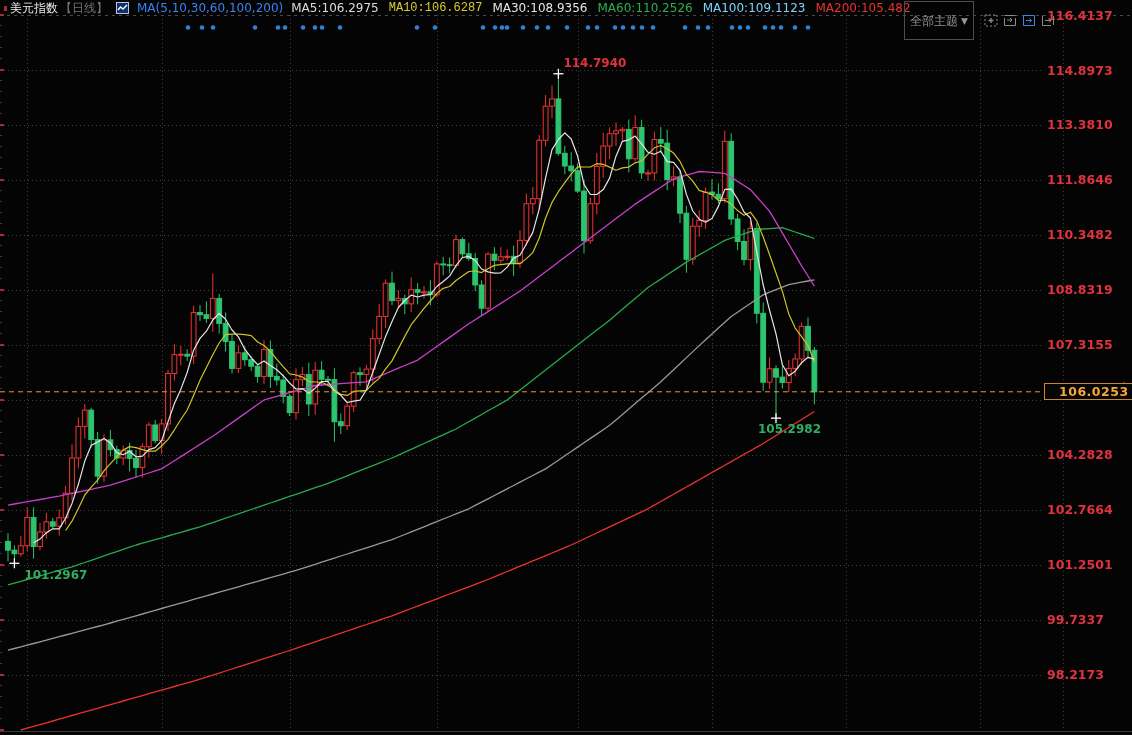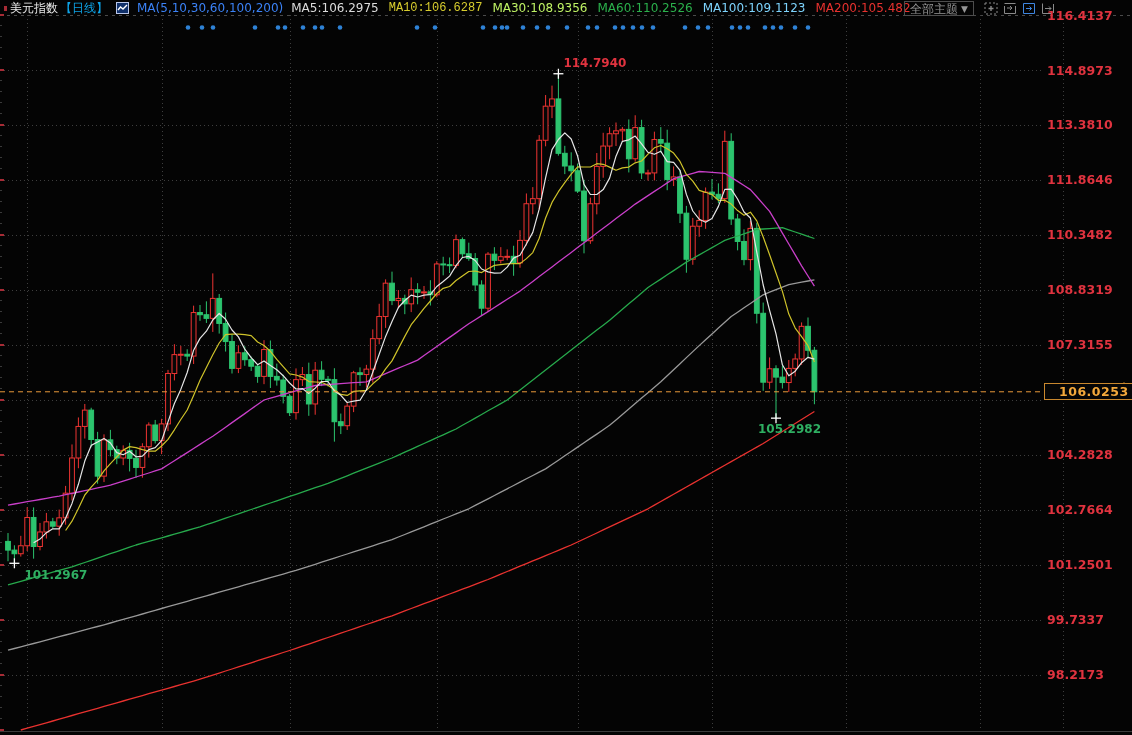--- a/index.html
+++ b/index.html
@@ -3,27 +3,27 @@
 <meta charset="utf-8">
 <style>
   html,body{margin:0;padding:0;background:#000;}
   .screen{position:relative;width:1132px;height:735px;background:#040404;overflow:hidden;
           font-family:"DejaVu Sans","Liberation Sans",sans-serif;}
   svg text{font-family:"DejaVu Sans","Liberation Sans",sans-serif;}
   .topbar{position:absolute;top:0;left:0;width:100%;height:16px;z-index:5;
           display:flex;align-items:center;gap:8px;padding-left:4px;box-sizing:border-box;
           font-size:12px;line-height:15px;white-space:nowrap;background:transparent;}
   .t-title{color:#e9e9e9;}
-  .t-period{color:#0ea5e9;font-family:Liberation Serif, serif;}
+  .t-period{color:#737373;font-family:Liberation Serif, serif;}
   .t-mahdr{color:#3b82f6;}
   .ind-icon{display:inline-block;width:13px;height:12px;position:relative;top:0px;}
   .ma-legend{display:flex;gap:10px;}
   .top-right{position:absolute;top:1px;left:904px;display:flex;align-items:center;gap:10px;z-index:6;}
   .theme-box{display:flex;align-items:center;gap:3px;border:1px solid #4d4d4d;color:#969696;
-             font-size:12px;line-height:12px;padding:0 5px;height:13px;cursor:pointer;}
+             font-size:12px;line-height:12px;padding:12px 5px;height:13px;cursor:pointer;}
   .icon-row{display:flex;gap:5px;align-items:center;}
   .win-icon{width:14px;height:13px;display:block;cursor:pointer;}
   #price-tag{position:absolute;left:1044px;top:383px;width:82px;height:15px;z-index:4;
              border:1px solid #c9882e;color:#f3a83b;background:#060606;
              font-size:12.5px;font-weight:bold;line-height:15px;padding-left:14px;letter-spacing:0.5px;}
   #chart{position:absolute;top:0;left:0;}
 </style>
 </head>
 <body>
 
@@ -36,21 +36,21 @@
     <span class="ind-icon">
       <svg width="13" height="12" viewBox="0 0 13 12">
         <rect x="0.5" y="0.5" width="12" height="11" fill="#10306a" stroke="#b9c6e8" stroke-width="1"></rect>
         <polyline points="2,8 4.5,5 7,7 11,3" fill="none" stroke="#ffffff" stroke-width="1.4"></polyline>
       </svg>
     </span>
     <span class="t-mahdr">MA(5,10,30,60,100,200)</span>
     <span class="ma-legend">
         <span style="color: rgb(220, 220, 220);">MA5:106.2975</span>
         <span style="color: rgb(216, 205, 46); font-family: Liberation Mono, monospace;">MA10:106.6287</span>
-        <span style="color: #bef264;">MA30:108.9356</span>
+        <span style="color: #e5e5e5;">MA30:108.9356</span>
         <span style="color: rgb(43, 177, 76);">MA60:110.2526</span>
         <span style="color: #7dd3fc;">MA100:109.1123</span>
         <span style="color: rgb(232, 50, 47);">MA200:105.482</span>
       </span>
   </div>
 
   <div class="top-right">
     <div class="theme-box">
       <span>全部主题</span>
       <span style="font-size:9px;">▼</span>

